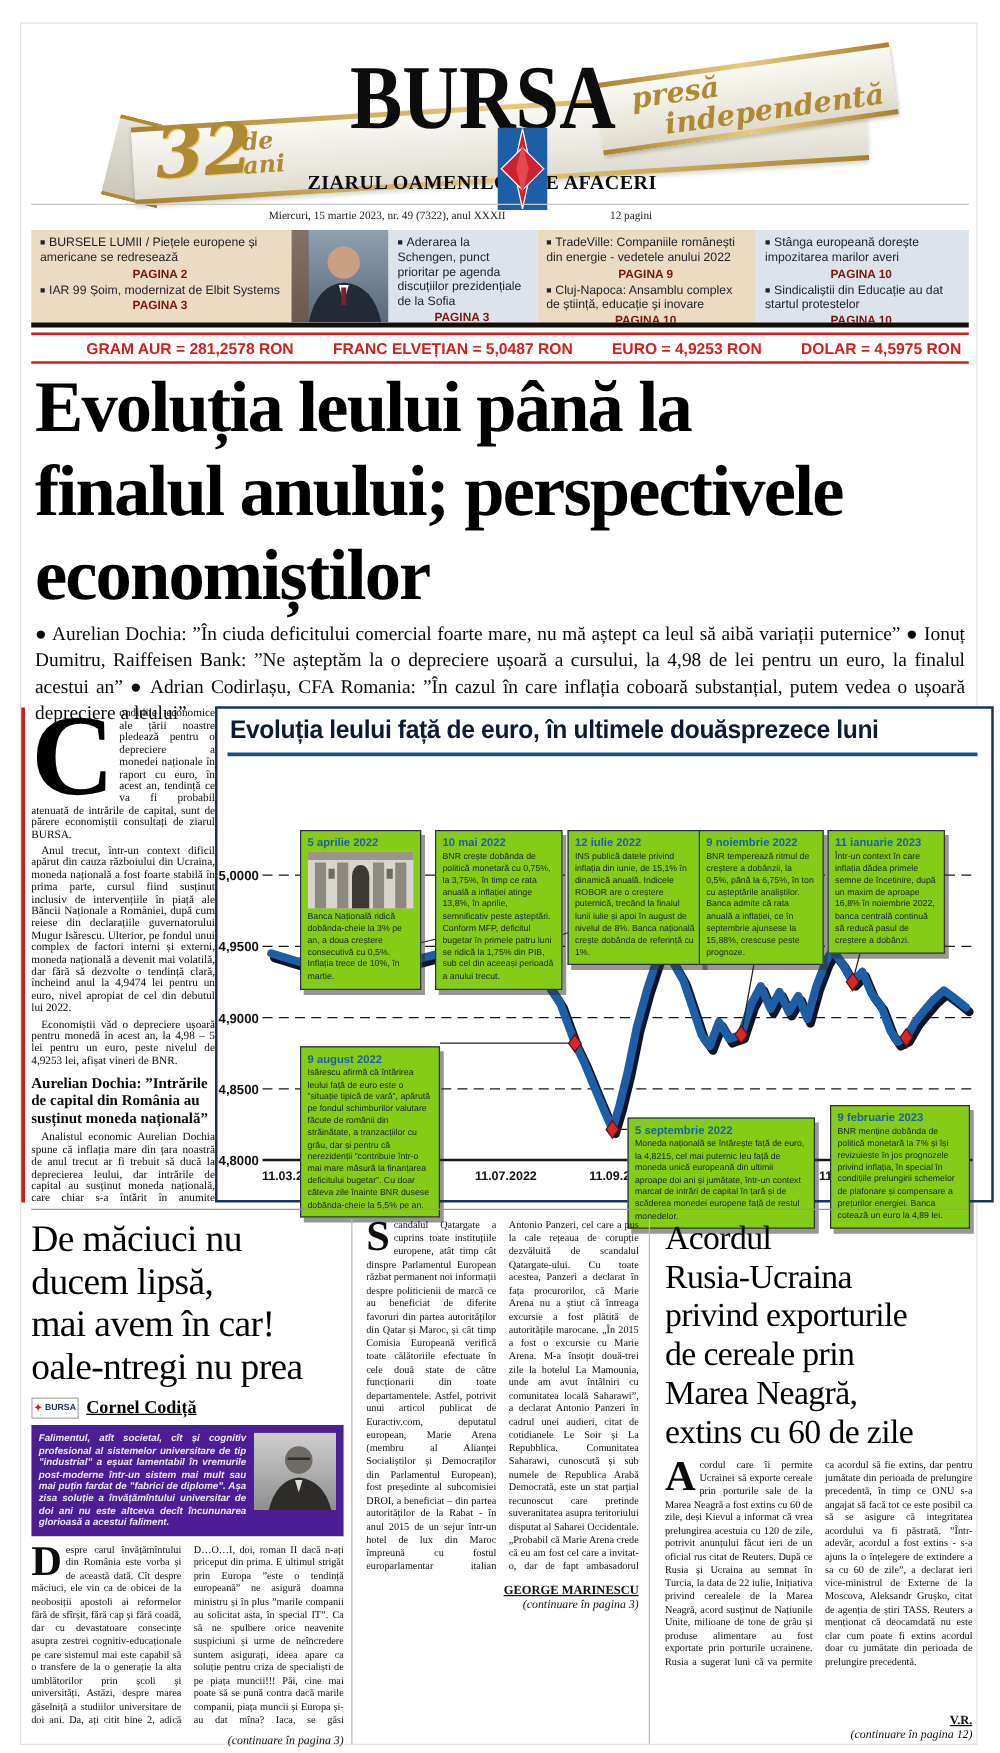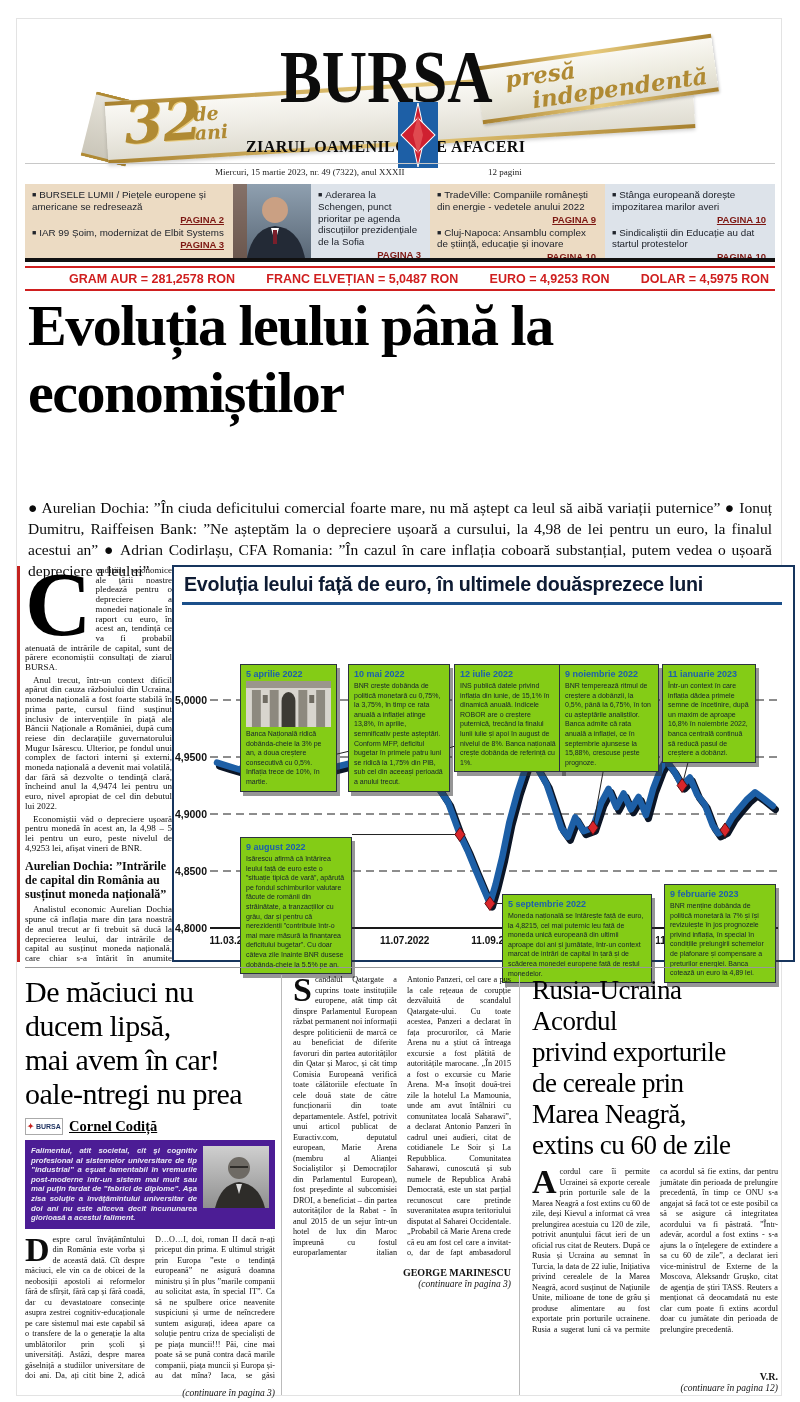--- a/index.html
+++ b/index.html
@@ -24,21 +24,21 @@
   .dateline{position:absolute;left:215px;top:167px;font:9px "Liberation Serif",serif;color:#222;}
   .pagini{position:absolute;left:488px;top:167px;font:9px "Liberation Serif",serif;color:#222;}
 
   
   .briefs{position:absolute;left:25px;top:184px;width:750px;height:74px;}
   .brief{position:absolute;top:0;height:74px;box-sizing:border-box;padding:5px 7px 4px 7px;font:9.8px/1.2 "Liberation Sans",sans-serif;color:#20242c;overflow:hidden;}
   .b-tan{background:#ecdbc3;}
   .b-gray{background:#dde3ea;}
   .bitem{margin-bottom:1px;}
   .sq{font-size:7px;position:relative;top:-1px;margin-right:3px;}
-  .plink{display:block;text-align:right;font:700 9.5px "Liberation Sans",sans-serif;color:#7d1712;text-decoration:underline;margin:1px 2px 2px 0;}
+  .plink{display:block;text-align:center;font:700 9.5px "Liberation Sans",sans-serif;color:#7d1712;margin:1px 2px 2px 0;}
   .brief-photo{position:absolute;left:208px;top:0;width:78px;height:74px;overflow:hidden;}
 
   .blackrule{position:absolute;left:25px;top:258px;width:750px;height:4px;background:#101010;}
   .ticker{position:absolute;left:25px;top:266px;width:750px;height:25px;border-top:2px solid #cf1f1f;border-bottom:2px solid #cf1f1f;display:flex;justify-content:space-between;align-items:center;padding:0 6px 0 44px;box-sizing:border-box;font:700 12.5px "Liberation Sans",sans-serif;color:#cf1f1f;white-space:nowrap;}
 
   
   .headline{position:absolute;left:28px;top:292px;width:748px;font:700 58px/67px "Liberation Serif",serif;letter-spacing:-1.5px;color:#000;}
   .headline span{display:block;}
   .deck{position:absolute;left:28px;top:497px;width:744px;font:15.5px/21px "Liberation Serif",serif;color:#0a0a0a;text-align:justify;}
   .redline{position:absolute;left:17px;top:566px;width:2.5px;height:396px;background:#c4221f;}
@@ -76,21 +76,21 @@
   .mini-star{color:#c4221f;font-size:8px;line-height:8px;}
   .author{font:700 14.5px "Liberation Serif",serif;color:#000;text-decoration:underline;}
   .quotebox{display:flex;gap:6px;background:#4c1d95;padding:6px;box-sizing:border-box;margin-bottom:6px;}
   .quote-text{font:italic 700 7.8px/9.6px "Liberation Sans",sans-serif;color:#e9e9f5;text-align:justify;}
   .quote-photo{width:66px;height:62px;flex:none;overflow:hidden;}
   .art-body{column-count:2;column-gap:10px;font:8.2px/10.5px "Liberation Serif",serif;text-align:justify;color:#0d0d0d;overflow:hidden;}
   #artA .art-body{height:152px;}
   #artB .art-body{height:288px;}
   #artC .art-body{height:200px;}
   .dc2{float:left;font:700 34px/27px "Liberation Serif",serif;margin:1px 3px 0 0;}
-  .art-byline{display:block;text-align:right;font:700 10px "Liberation Serif",serif;margin-top:4px;}
+  .art-byline{display:block;text-align:right;font:700 10px "Liberation Serif",serif;text-decoration:underline;margin-top:4px;}
   .art-cont{display:block;text-align:right;font:italic 9.5px "Liberation Serif",serif;margin-top:1px;}
 </style>
 </head>
 <body>
 
 <div id="page">
   <div class="frame"></div>
 
   <div>
     <div class="ribbon-fold-l"></div>
@@ -167,20 +167,21 @@
 
   <div class="ticker">
     <span>GRAM AUR = 281,2578 RON</span>
     <span>FRANC ELVEȚIAN = 5,0487 RON</span>
     <span>EURO = 4,9253 RON</span>
     <span>DOLAR = 4,5975 RON</span>
   </div>
 
   <h1 class="headline" style="margin:0;">
     <span>Evoluția leului până la</span>
+    <span>finalul anului; perspectivele</span>
     <span>economiștilor</span>
   </h1>
   <div class="deck">● Aurelian Dochia: ”În ciuda deficitului comercial foarte mare, nu mă aștept ca leul să aibă variații puternice” ● Ionuț Dumitru, Raiffeisen Bank: ”Ne așteptăm la o depreciere ușoară a cursului, la 4,98 de lei pentru un euro, la finalul acestui an” ● Adrian Codirlașu, CFA Romania: ”În cazul în care inflația coboară substanțial, putem vedea o ușoară depreciere a leului”</div>
 
   <div class="redline"></div>
 
   <div class="leadcol">
     <p class="first"><span class="dropcap">C</span><span>ondițiile economice ale țării noastre pledează pentru o depreciere a monedei naționale în raport cu euro, în acest an, tendință ce va fi probabil atenuată de intrările de capital, sunt de părere economiștii consultați de ziarul BURSA.</span></p>
     <p>Anul trecut, într-un context dificil apărut din cauza războiului din Ucraina, moneda națională a fost foarte stabilă în prima parte, cursul fiind susținut inclusiv de intervențiile în piață ale Băncii Naționale a României, după cum reiese din declarațiile guvernatorului Mugur Isărescu. Ulterior, pe fondul unui complex de factori interni și externi, moneda națională a devenit mai volatilă, dar fără să dezvolte o tendință clară, încheind anul la 4,9474 lei pentru un euro, nivel apropiat de cel din debutul lui 2022.</p>
     <p>Economiștii văd o depreciere ușoară pentru monedă în acest an, la 4,98 – 5 lei pentru un euro, peste nivelul de 4,9253 lei, afișat vineri de BNR.</p>
@@ -319,22 +320,22 @@
   <div class="art" id="artB">
     <div class="art-body"><span class="dc2">S</span><span>candalul Qatargate a cuprins toate instituțiile europene, atât timp cât dinspre Parlamentul European răzbat permanent noi informații despre politicienii de marcă ce au beneficiat de diferite favoruri din partea autorităților din Qatar și Maroc, și cât timp Comisia Europeană verifică toate călătoriile efectuate în cele două state de către funcționarii din toate departamentele. Astfel, potrivit unui articol publicat de Euractiv.com, deputatul european, Marie Arena (membru al Alianței Socialiștilor și Democraților din Parlamentul European), fost președinte al subcomisiei DROI, a beneficiat – din partea autorităților de la Rabat - în anul 2015 de un sejur într-un hotel de lux din Maroc împreună cu fostul europarlamentar italian Antonio Panzeri, cel care a pus la cale rețeaua de corupție dezvăluită de scandalul Qatargate-ului. Cu toate acestea, Panzeri a declarat în fața procurorilor, că Marie Arena nu a știut că întreaga excursie a fost plătită de autoritățile marocane. „În 2015 a fost o excursie cu Marie Arena. M-a însoțit două-trei zile la hotelul La Mamounia, unde am avut întâlniri cu comunitatea locală Saharawi”, a declarat Antonio Panzeri în cadrul unei audieri, citat de cotidianele Le Soir și La Repubblica. Comunitatea Saharawi, cunoscută și sub numele de Republica Arabă Democrată, este un stat parțial recunoscut care pretinde suveranitatea asupra teritoriului disputat al Saharei Occidentale. „Probabil că Marie Arena crede că eu am fost cel care a invitat-o, dar de fapt ambasadorul marocan Abderrahim Atmoun s-a ocupat de tot”, a precizat Panzeri, care a refuzat să spună dacă Atmoun a acoperit cheltuielile cu cei doi deputați europeni din fonduri proprii sau din cele ale statului marocan. Contactată de Le Soir în legătură cu această călătorie din 2015, Marie Arena a refuzat să comenteze.</span></div>
     <span class="art-byline">GEORGE MARINESCU</span>
     <a class="art-cont">(continuare în pagina 3)</a>
   </div>
 
   <div class="colsep" style="left:519px;"></div>
 
   <div class="art" id="artC">
     <h2 class="t-b" style="margin:0 0 6px 0;">
+      <span>Acordul</span>
       <span>Rusia-Ucraina</span>
-      <span>Acordul</span>
       <span>privind exporturile</span>
       <span>de cereale prin</span>
       <span>Marea Neagră,</span>
       <span>extins cu 60 de zile</span>
     </h2>
     <div class="art-body"><span class="dc2">A</span><span>cordul care îi permite Ucrainei să exporte cereale prin porturile sale de la Marea Neagră a fost extins cu 60 de zile, deși Kievul a informat că vrea prelungirea acestuia cu 120 de zile, potrivit anunțului făcut ieri de un oficial rus citat de Reuters. După ce Rusia și Ucraina au semnat în Turcia, la data de 22 iulie, Inițiativa privind cerealele de la Marea Neagră, acord susținut de Națiunile Unite, milioane de tone de grâu și produse alimentare au fost exportate prin porturile ucrainene. Rusia a sugerat luni că va permite ca acordul să fie extins, dar pentru jumătate din perioada de prelungire precedentă, în timp ce ONU s-a angajat să facă tot ce este posibil ca să se asigure că integritatea acordului va fi păstrată. ”Într-adevăr, acordul a fost extins - s-a ajuns la o înțelegere de extindere a sa cu 60 de zile”, a declarat ieri vice-ministrul de Externe de la Moscova, Aleksandr Grușko, citat de agenția de știri TASS. Reuters a menționat că deocamdată nu este clar cum poate fi extins acordul doar cu jumătate din perioada de prelungire precedentă.</span></div>
     <span class="art-byline">V.R.</span>
     <a class="art-cont">(continuare în pagina 12)</a>
   </div>
 </div>

